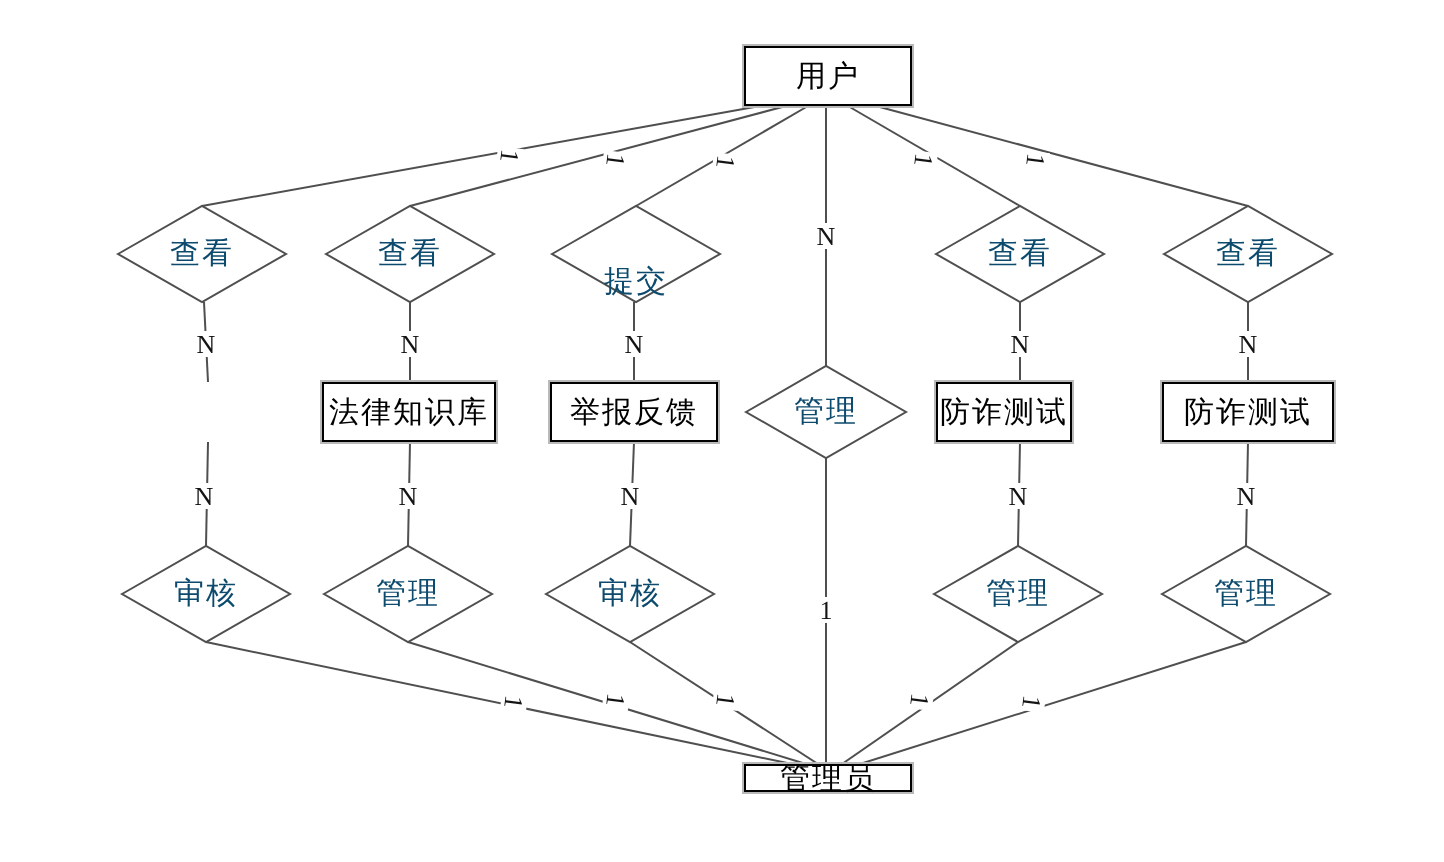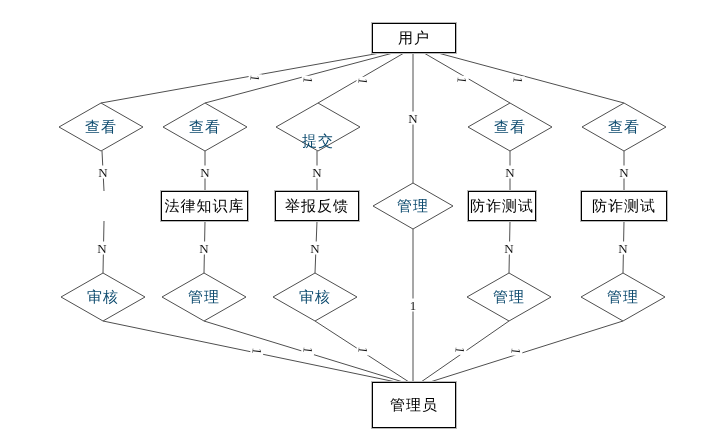--- a/index.html
+++ b/index.html
@@ -72,21 +72,21 @@
       <polygon points="467,297 509,273 551,297 509,321"></polygon>
       <polygon points="581,297 623,273 665,297 623,321"></polygon>
     </g>
   </svg>
 
   <div class="entity" style="left:372px;top:23px;width:84px;height:30px">用户</div>
   <div class="entity" style="left:161px;top:191px;width:87px;height:30px">法律知识库</div>
   <div class="entity" style="left:275px;top:191px;width:84px;height:30px">举报反馈</div>
   <div class="entity" style="left:468px;top:191px;width:68px;height:30px">防诈测试</div>
   <div class="entity" style="left:581px;top:191px;width:86px;height:30px">防诈测试</div>
-  <div class="entity" style="left:372px;top:382px;width:84px;height:46px">管理员</div>
+  <div class="entity" style="left:372px;top:382px;width:84px;height:14px">管理员</div>
 
   <div class="dlabel" style="left:101px;top:127px">查看</div>
   <div class="dlabel" style="left:205px;top:127px">查看</div>
   <div class="dlabel" style="left:318px;top:141px">提交</div>
   <div class="dlabel" style="left:413px;top:206px">管理</div>
   <div class="dlabel" style="left:510px;top:127px">查看</div>
   <div class="dlabel" style="left:624px;top:127px">查看</div>
   <div class="dlabel" style="left:103px;top:297px">审核</div>
   <div class="dlabel" style="left:204px;top:297px">管理</div>
   <div class="dlabel" style="left:315px;top:297px">审核</div>

